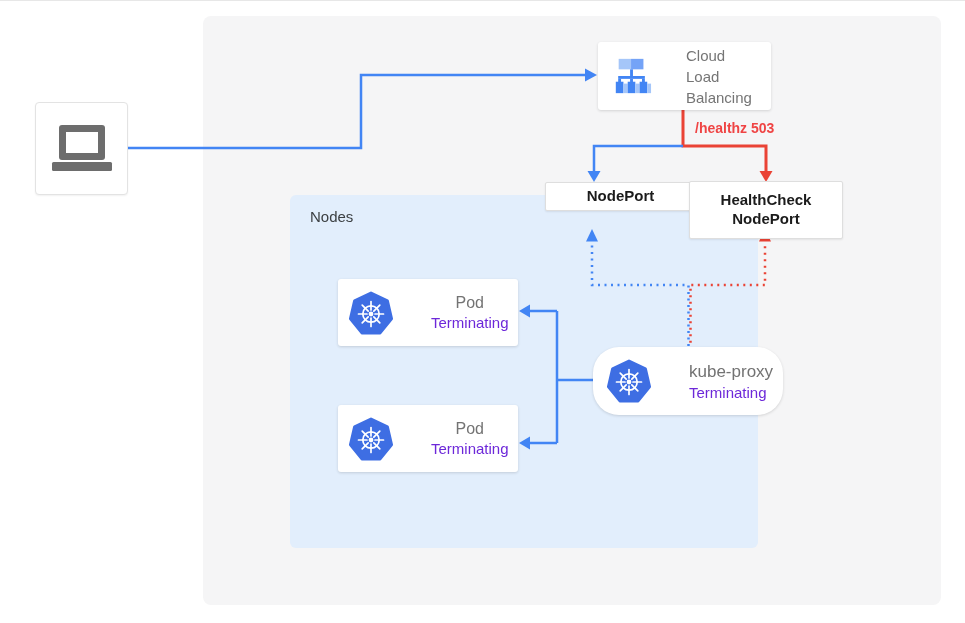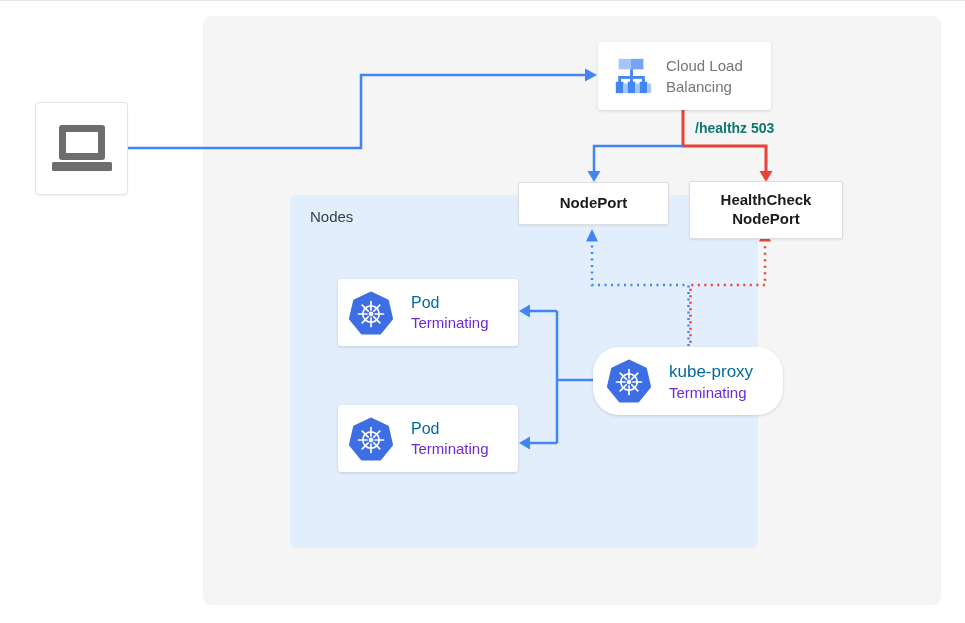--- a/index.html
+++ b/index.html
@@ -33,20 +33,21 @@
     font-size: 15px; color: #3c4043;
   }
   .card {
     position: absolute;
     background: #ffffff;
     border-radius: 3px;
     box-shadow: 0 1px 3px rgba(0,0,0,0.14);
     display: flex;
     align-items: center;
     box-sizing: border-box;
+    gap: 20px;
   }
   .card.bordered {
     border: 1px solid #dedede;
     box-shadow: 0 1px 2px rgba(0,0,0,0.08);
   }
   .client-card {
     left: 35px; top: 102px; width: 93px; height: 93px;
     justify-content: center;
     border: 1px solid #e3e3e3;
     box-shadow: 0 1px 2px rgba(0,0,0,0.06);
@@ -54,33 +55,33 @@
   }
   .clb-card { left: 598px; top: 42px; width: 173px; height: 68px; padding: 0 10px 0 14px; }
   .clb-card .card-label {
     font-size: 15px; line-height: 1.4; color: #757575; margin-left: 14px;
   }
   .port-card {
     font-weight: bold; color: #1b1b1b; text-align: center;
     justify-content: center; font-size: 15px; line-height: 1.25;
     border-radius: 2px;
   }
-  .nodeport-card  { left: 518px; top: 182px; width: 151px; height: 43px; }
+  .nodeport-card  { left: 545px; top: 182px; width: 151px; height: 29px; }
   .hc-card        { left: 689px; top: 181px; width: 154px; height: 58px; }
   .pod-card  { width: 180px; height: 67px; left: 338px; padding: 0 0 0 11px; }
   .pod1-card { top: 279px; }
   .pod2-card { top: 405px; }
   .kproxy-card { left: 593px; top: 347px; width: 190px; height: 68px; padding: 0 0 0 14px; border-radius: 26px; }
   .k8s-text { margin-left: 18px; }
-  .k8s-text .title    { font-size: 16px; color: #0369a1; }
+  .k8s-text .title    { font-size: 16px; color: #737373; text-align: center; }
   .k8s-text .subtitle { font-size: 15px; color: #6d28d9; margin-top: 2px; }
   .kproxy-card .title { font-size: 17px; }
   .edge-label {
     position: absolute; left: 695px; top: 120px;
-    font-size: 14px; font-weight: bold; color: #0f766e;
+    font-size: 14px; font-weight: bold; color: #ef4444;
   }
   .edges-svg {
     position: absolute; left: 0; top: 0; width: 965px; height: 623px;
     pointer-events: none;
   }
   .icon-wrap { display: flex; align-items: center; justify-content: center; }
 </style>
 </head>
 <body>
 

